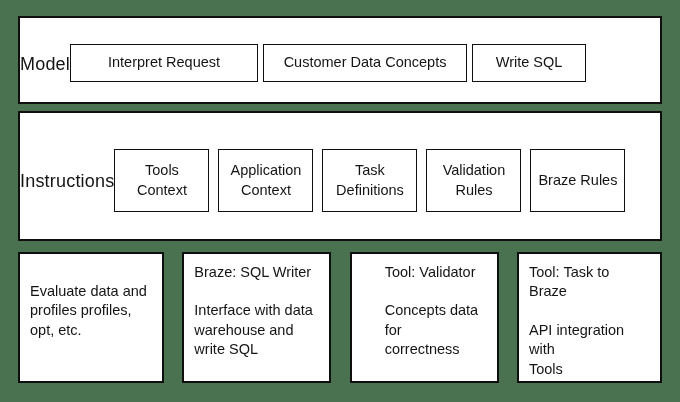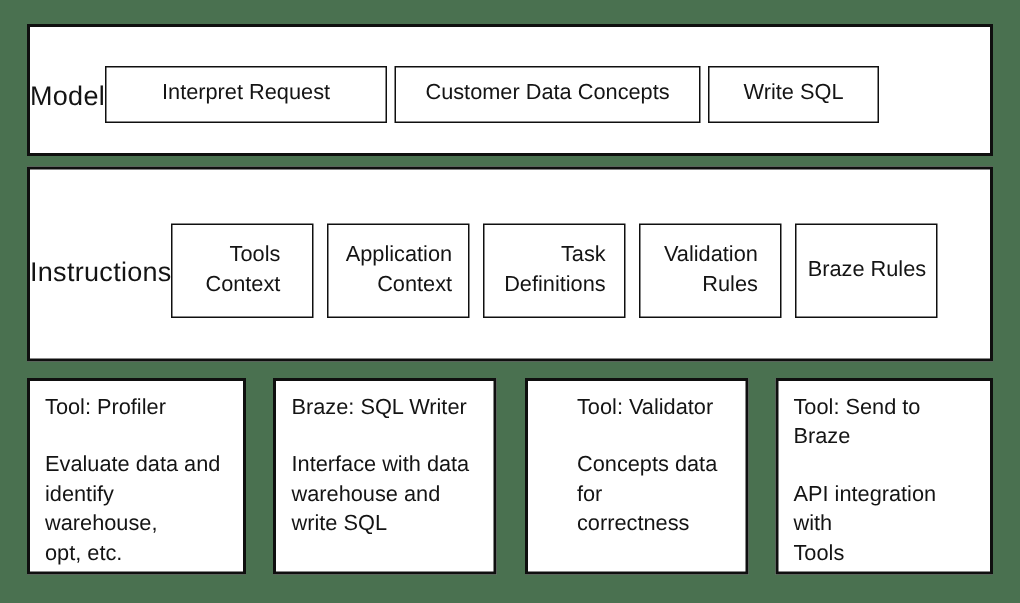--- a/index.html
+++ b/index.html
@@ -22,21 +22,21 @@
   .panel-instructions { top: 111px; height: 130px; }
   .panel-title { font-size: 18px; letter-spacing: 0.2px; }
   .panel-model .panel-title { margin-top: 9px; }
   .panel-instructions .panel-title { margin-top: 11px; }
   .chip-row { display: flex; justify-content: center; }
   .panel-model .chip-row { margin-top: 5px; gap: 5px; }
   .panel-instructions .chip-row { margin-top: 9px; gap: 9px; }
   .chip {
     box-sizing: border-box; border: 1.5px solid #0f0f0f;
     display: flex; align-items: center; justify-content: center;
-    text-align: right; font-size: 14.5px; line-height: 1.32;
+    text-align: center; font-size: 14.5px; line-height: 1.32;
     white-space: pre-line; background: #ffffff;
   }
   .model-chip { height: 38px; }
   .chip-interpret { width: 188px; }
   .chip-concepts { width: 204px; }
   .chip-writesql { width: 114px; }
   .ins-chip { width: 95px; height: 63px; padding: 0 4px; }
   .tools-row {
     position: absolute; left: 18px; top: 252px; width: 644px; height: 131px;
     display: flex; justify-content: space-between;
@@ -76,36 +76,35 @@
       <div class="chip ins-chip">Task
 Definitions</div>
       <div class="chip ins-chip">Validation
 Rules</div>
       <div class="chip ins-chip">Braze Rules</div>
     </div>
   </section>
 
   <div class="tools-row">
     <div class="tool-card w1">
-      <div class="tool-title">Tool: Profiler</div>
       <div class="tool-desc">Evaluate data and
-identify warehouse,
+profiles profiles,
 opt, etc.</div>
     </div>
     <div class="tool-card w2">
       <div class="tool-title">Braze: SQL Writer</div>
       <div class="tool-desc">Interface with data
 warehouse and
 write SQL</div>
     </div>
     <div class="tool-card w3">
       <div class="tool-title">Tool: Validator</div>
       <div class="tool-desc">Concepts data for
 correctness</div>
     </div>
     <div class="tool-card w4">
-      <div class="tool-title">Tool: Send to Braze</div>
+      <div class="tool-title">Tool: Task to Braze</div>
       <div class="tool-desc">API integration with
 Tools</div>
     </div>
   </div>
 
 </div>
 
 </body></html>

